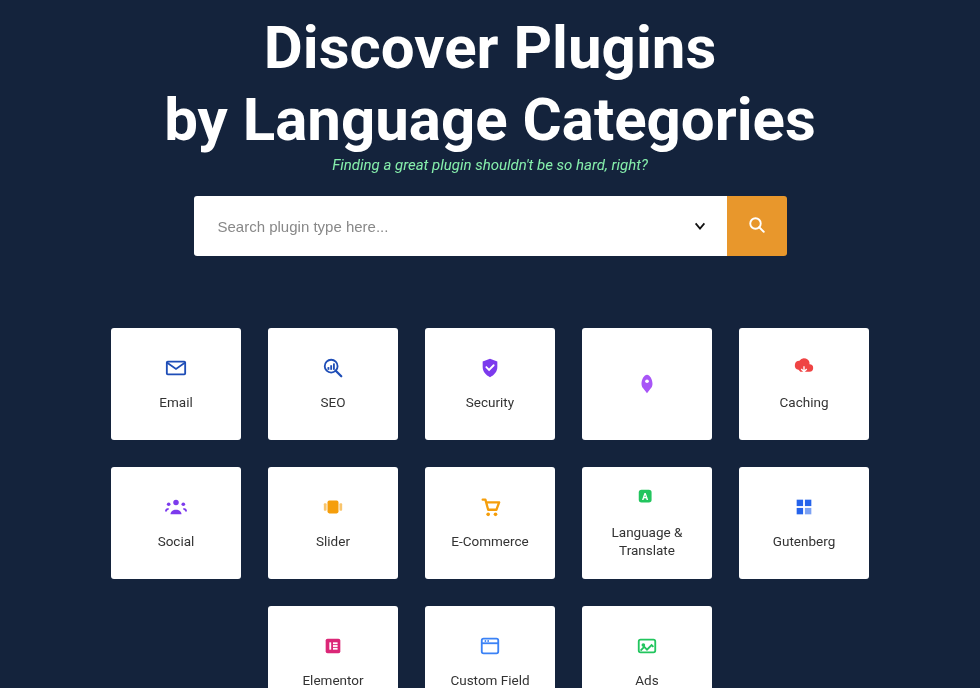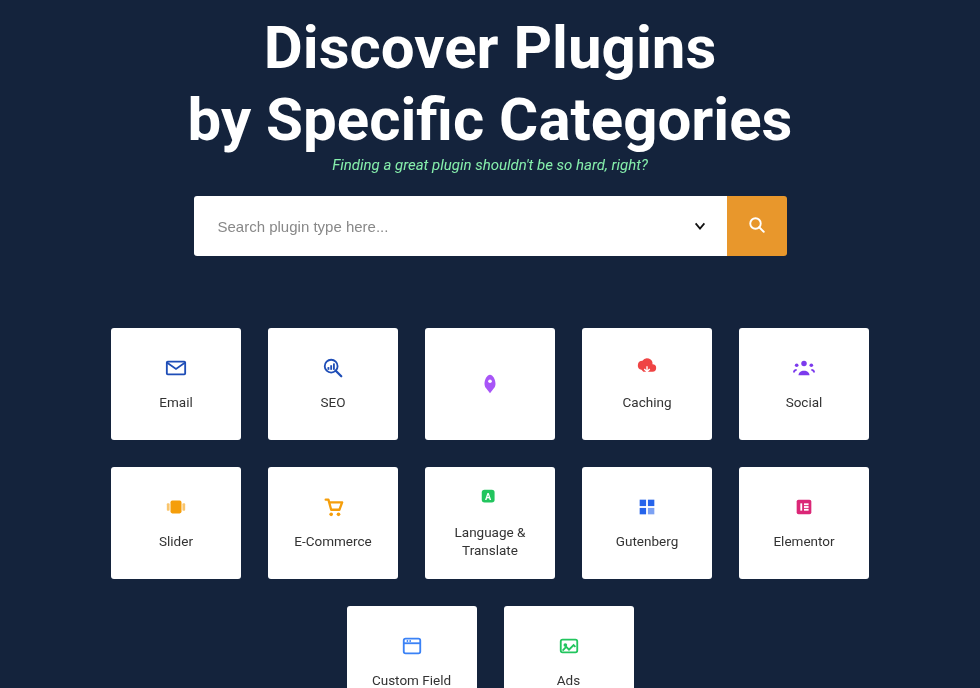--- a/index.html
+++ b/index.html
@@ -101,21 +101,21 @@
   text-align: center;
   line-height: 1.35;
 }
 </style>
 </head>
 <body>
 
 <div class="hero">
   <h1 class="title">
     <span>Discover Plugins</span><br>
-    <span>by Specific Categories</span>
+    <span>by Language Categories</span>
   </h1>
   <p class="subtitle">Finding a great plugin shouldn't be so hard, right?</p>
 
   <div class="search-row">
     <div class="search-box">
       <input class="search-input" type="text" placeholder="Search plugin type here..." style="">
       <span class="chevron">
         <svg width="16" height="16" viewBox="0 0 16 16">
             <path d="M3 5l5 6 5-6" fill="none" stroke="#111" stroke-width="2"></path>
           </svg>
@@ -150,20 +150,29 @@
           <rect x="6" y="11" width="2" height="3" fill="#1e4db7"></rect>
           <rect x="9" y="9" width="2" height="5" fill="#1e4db7"></rect>
           <rect x="12" y="7" width="2" height="7" fill="#1e4db7"></rect>
         </svg>
       </span>
       <span class="label">SEO</span>
     </div>
     <div class="card">
       <span class="icon">
         <svg width="22" height="22" viewBox="0 0 24 24">
+          <path d="M12 2l8 3v6c0 5-3.5 9-8 11-4.5-2-8-6-8-11V5l8-3z" fill="#7c3aed"></path>
+          <path d="M8 11l3 3 5-5" fill="none" stroke="#fff" stroke-width="2" stroke-linecap="round"></path>
+        </svg>
+      </span>
+      <span class="label">Security</span>
+    </div>
+    <div class="card">
+      <span class="icon">
+        <svg width="22" height="22" viewBox="0 0 24 24">
           <path d="M12 2c3 0 6 5 6 10 0 2-1 4-2 5l-4 5-4-5c-1-1-2-3-2-5 0-5 3-10 6-10z" fill="#a855f7"></path>
           <circle cx="12" cy="9" r="2" fill="#fff"></circle>
         </svg>
       </span>
     </div>
     <div class="card">
       <span class="icon">
         <svg width="22" height="22" viewBox="0 0 24 24">
           <path d="M6 14a5 5 0 0 1 1-9.9A6 6 0 0 1 18 8a4 4 0 0 1 0 8H8" fill="#ef4444"></path>
           <path d="M9 13l3 3 3-3M12 16v-6" fill="none" stroke="#fff" stroke-width="1.5"></path>

